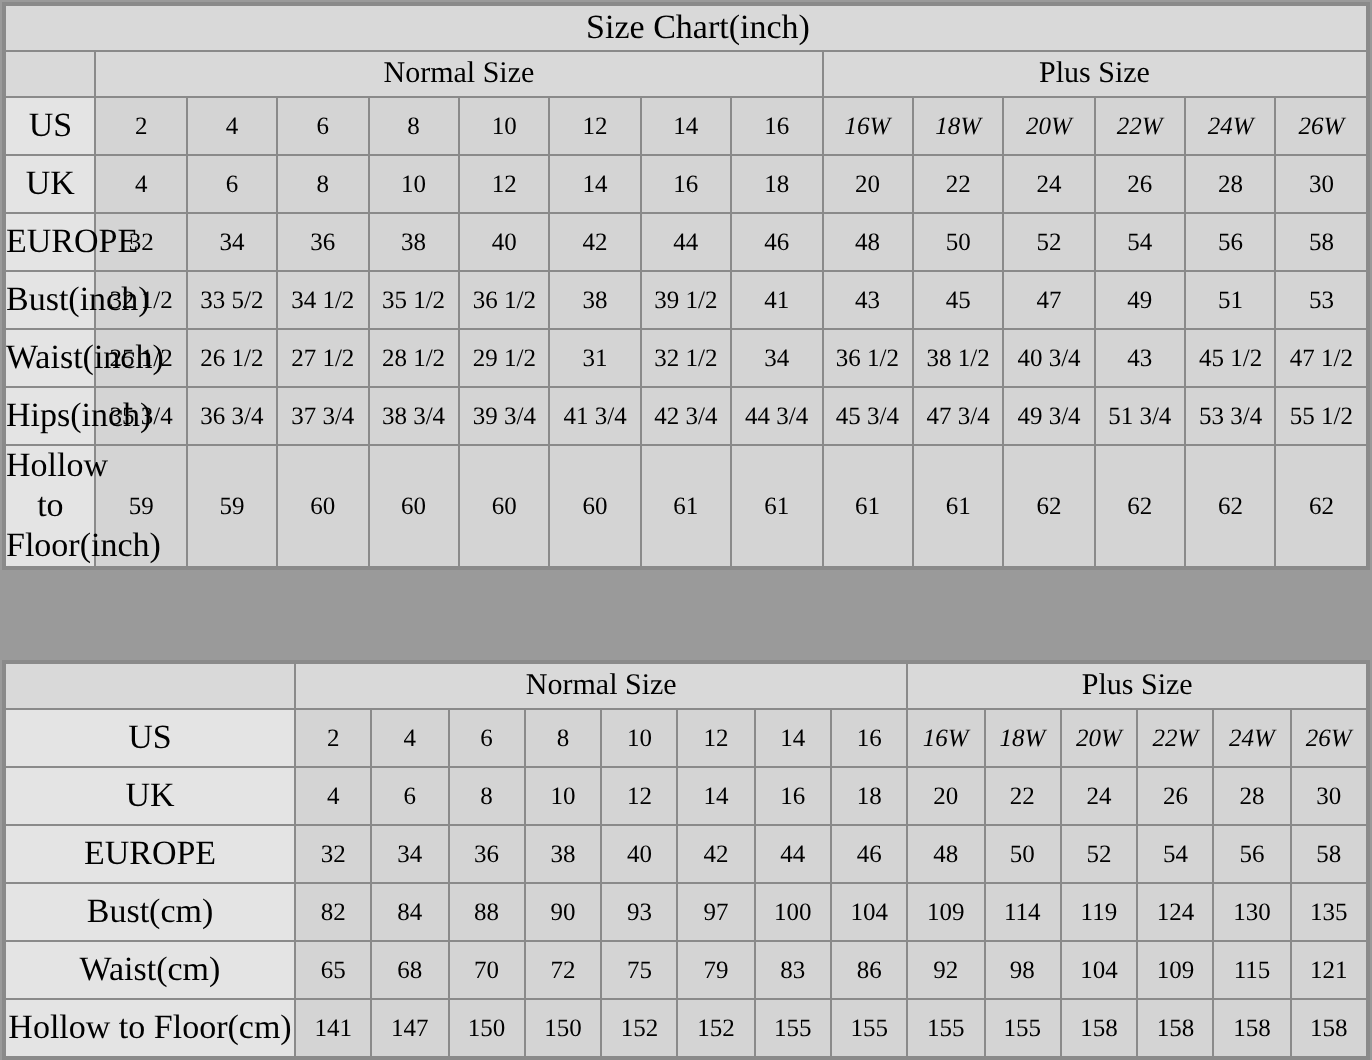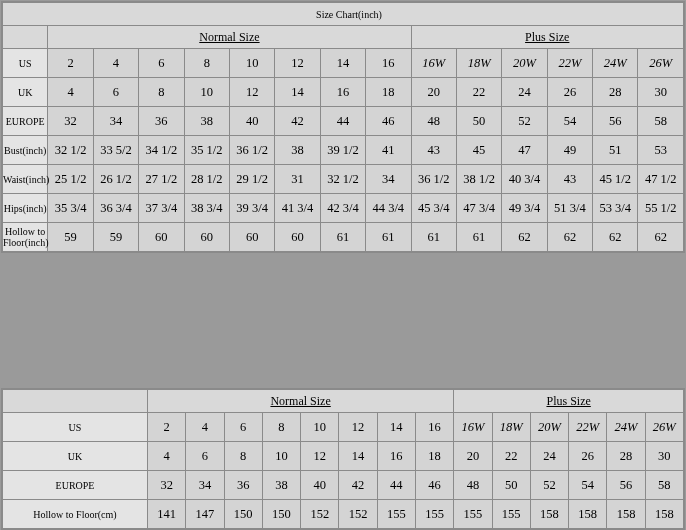--- a/index.html
+++ b/index.html
@@ -37,32 +37,31 @@
     table-layout: fixed;
   }
   td, th {
     border: 1px solid #8a8a8a;
     text-align: center;
     font-weight: normal;
     background: #d9d9d9;
     padding: 0;
   }
   .title-cell {
-    font-size: 10px;
+    font-size: 17px;
     height: 22px;
     background: #d9d9d9;
     padding-left: 12px;
   }
   .group-cell {
-    font-size: 12px;
+    font-size: 15px;
     height: 22px;
-    text-decoration: underline;
   }
   .rowlabel {
-    font-size: 10px;
+    font-size: 17px;
     height: 28px;
     background: #e4e4e4;
   }
   .datacell {
     font-size: 12.5px;
     height: 28px;
     background: #d4d4d4;
     white-space: nowrap;
   }
   .head-row .datacell {
@@ -279,21 +278,55 @@
         <td class="datacell">44</td>
         <td class="datacell">46</td>
         <td class="datacell">48</td>
         <td class="datacell">50</td>
         <td class="datacell">52</td>
         <td class="datacell">54</td>
         <td class="datacell">56</td>
         <td class="datacell">58</td>
       </tr>
 
-
+      <tr>
+        <td class="rowlabel">Bust(cm)</td>
+        <td class="datacell">82</td>
+        <td class="datacell">84</td>
+        <td class="datacell">88</td>
+        <td class="datacell">90</td>
+        <td class="datacell">93</td>
+        <td class="datacell">97</td>
+        <td class="datacell">100</td>
+        <td class="datacell">104</td>
+        <td class="datacell">109</td>
+        <td class="datacell">114</td>
+        <td class="datacell">119</td>
+        <td class="datacell">124</td>
+        <td class="datacell">130</td>
+        <td class="datacell">135</td>
+      </tr>
+
+      <tr>
+        <td class="rowlabel">Waist(cm)</td>
+        <td class="datacell">65</td>
+        <td class="datacell">68</td>
+        <td class="datacell">70</td>
+        <td class="datacell">72</td>
+        <td class="datacell">75</td>
+        <td class="datacell">79</td>
+        <td class="datacell">83</td>
+        <td class="datacell">86</td>
+        <td class="datacell">92</td>
+        <td class="datacell">98</td>
+        <td class="datacell">104</td>
+        <td class="datacell">109</td>
+        <td class="datacell">115</td>
+        <td class="datacell">121</td>
+      </tr>
 
 
       <tr>
         <td class="rowlabel">Hollow to Floor(cm)</td>
         <td class="datacell">141</td>
         <td class="datacell">147</td>
         <td class="datacell">150</td>
         <td class="datacell">150</td>
         <td class="datacell">152</td>
         <td class="datacell">152</td>

